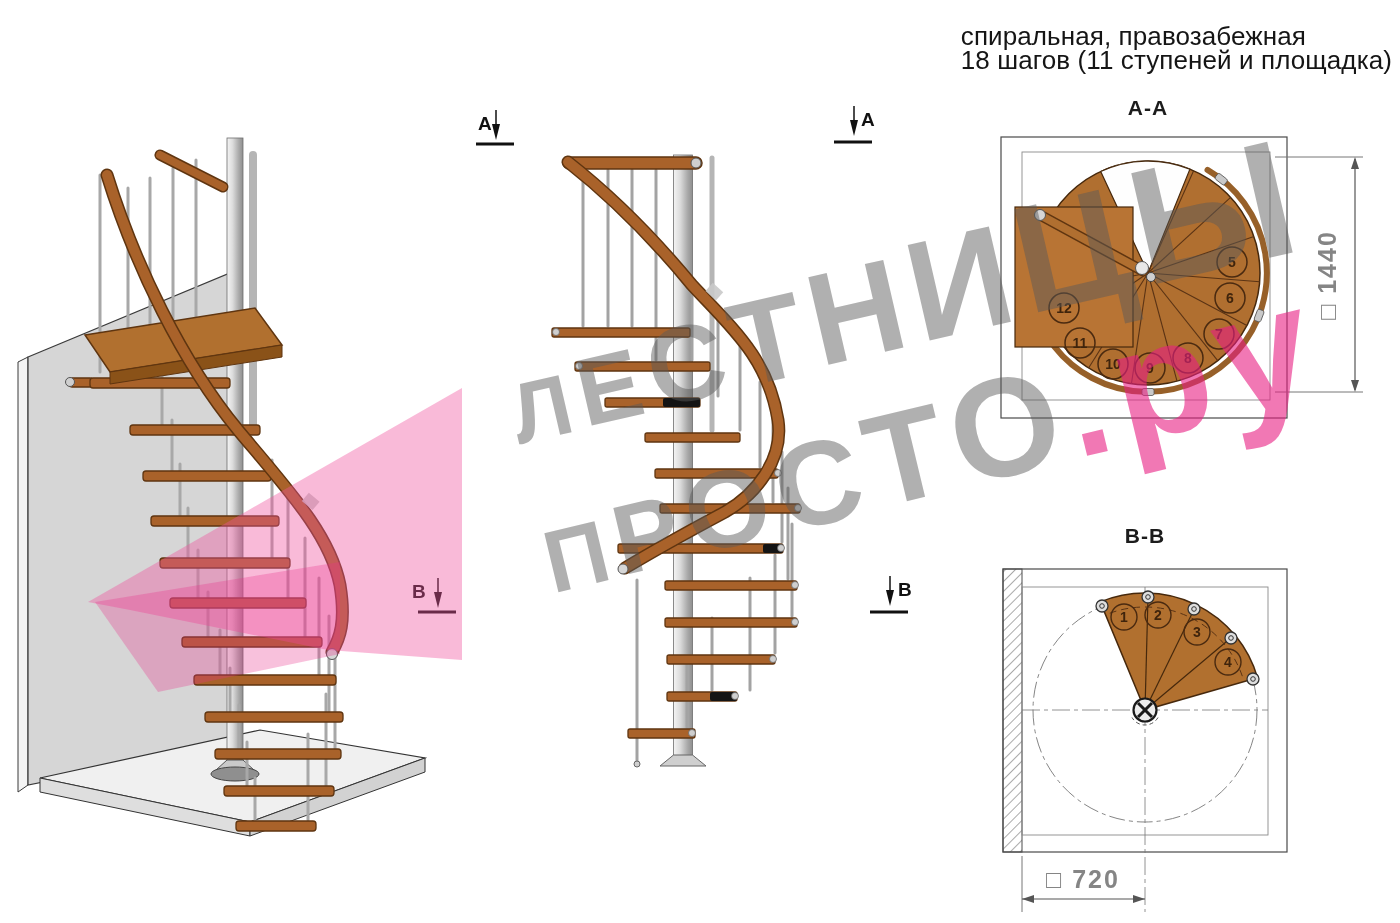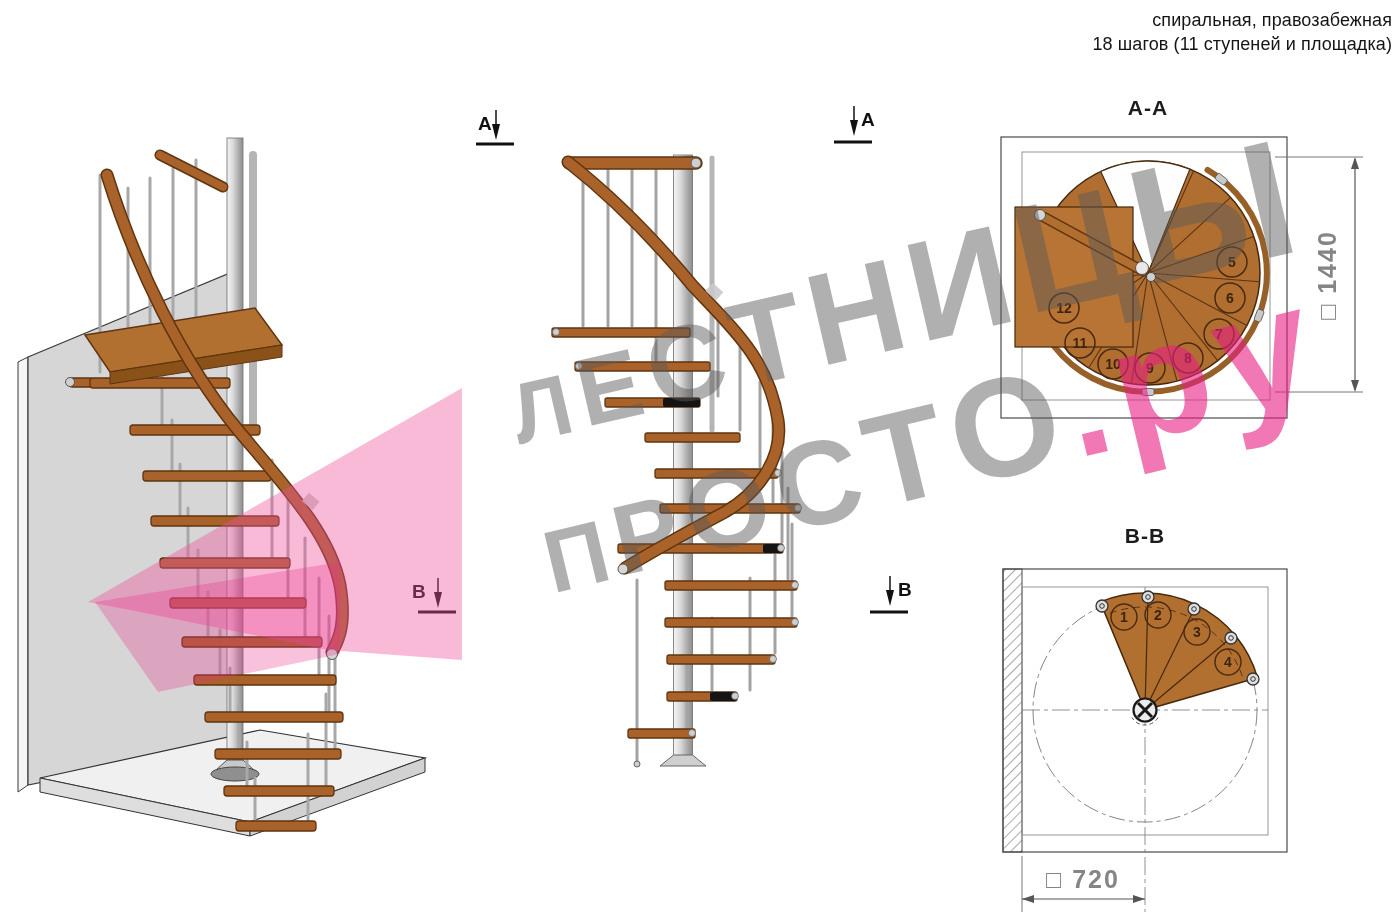--- a/index.html
+++ b/index.html
@@ -1,21 +1,21 @@
 <!DOCTYPE html>
 <html><head>
 <meta charset="utf-8">
 <style>
   html,body{margin:0;padding:0;background:#fff;}
   #page{position:relative;width:1400px;height:923px;background:#ffffff;overflow:hidden;
         font-family:"Liberation Sans",sans-serif;}
   .panel{position:absolute;}
   
-  #spec{position:absolute;top:8px;right:8px;text-align:right;color:#151515;
-        font-size:18px;line-height:24px;letter-spacing:0.1px;}
+  #spec{position:absolute;top:24px;right:8px;text-align:left;color:#151515;
+        font-size:26px;line-height:24px;letter-spacing:0.1px;}
   
   .wm{position:absolute;display:flex;align-items:flex-end;white-space:nowrap;
       font-weight:bold;line-height:1;pointer-events:none;}
   .wm span{margin-right:9px;}
   #wm1{left:522px;top:288px;height:169px;transform:rotate(-13deg);transform-origin:left bottom;}
   #wm2{left:556px;top:430px;height:177px;transform:rotate(-13.5deg);transform-origin:left bottom;}
   .wm-gray{color:rgba(90,90,90,0.48);display:flex;align-items:flex-end;}
   .wm-pink{color:rgba(232,30,130,0.60);display:flex;align-items:flex-end;}
   svg text{font-family:"Liberation Sans",sans-serif;}
   .ttl{font-size:21px;font-weight:bold;fill:#1c1c1c;letter-spacing:1px;}

